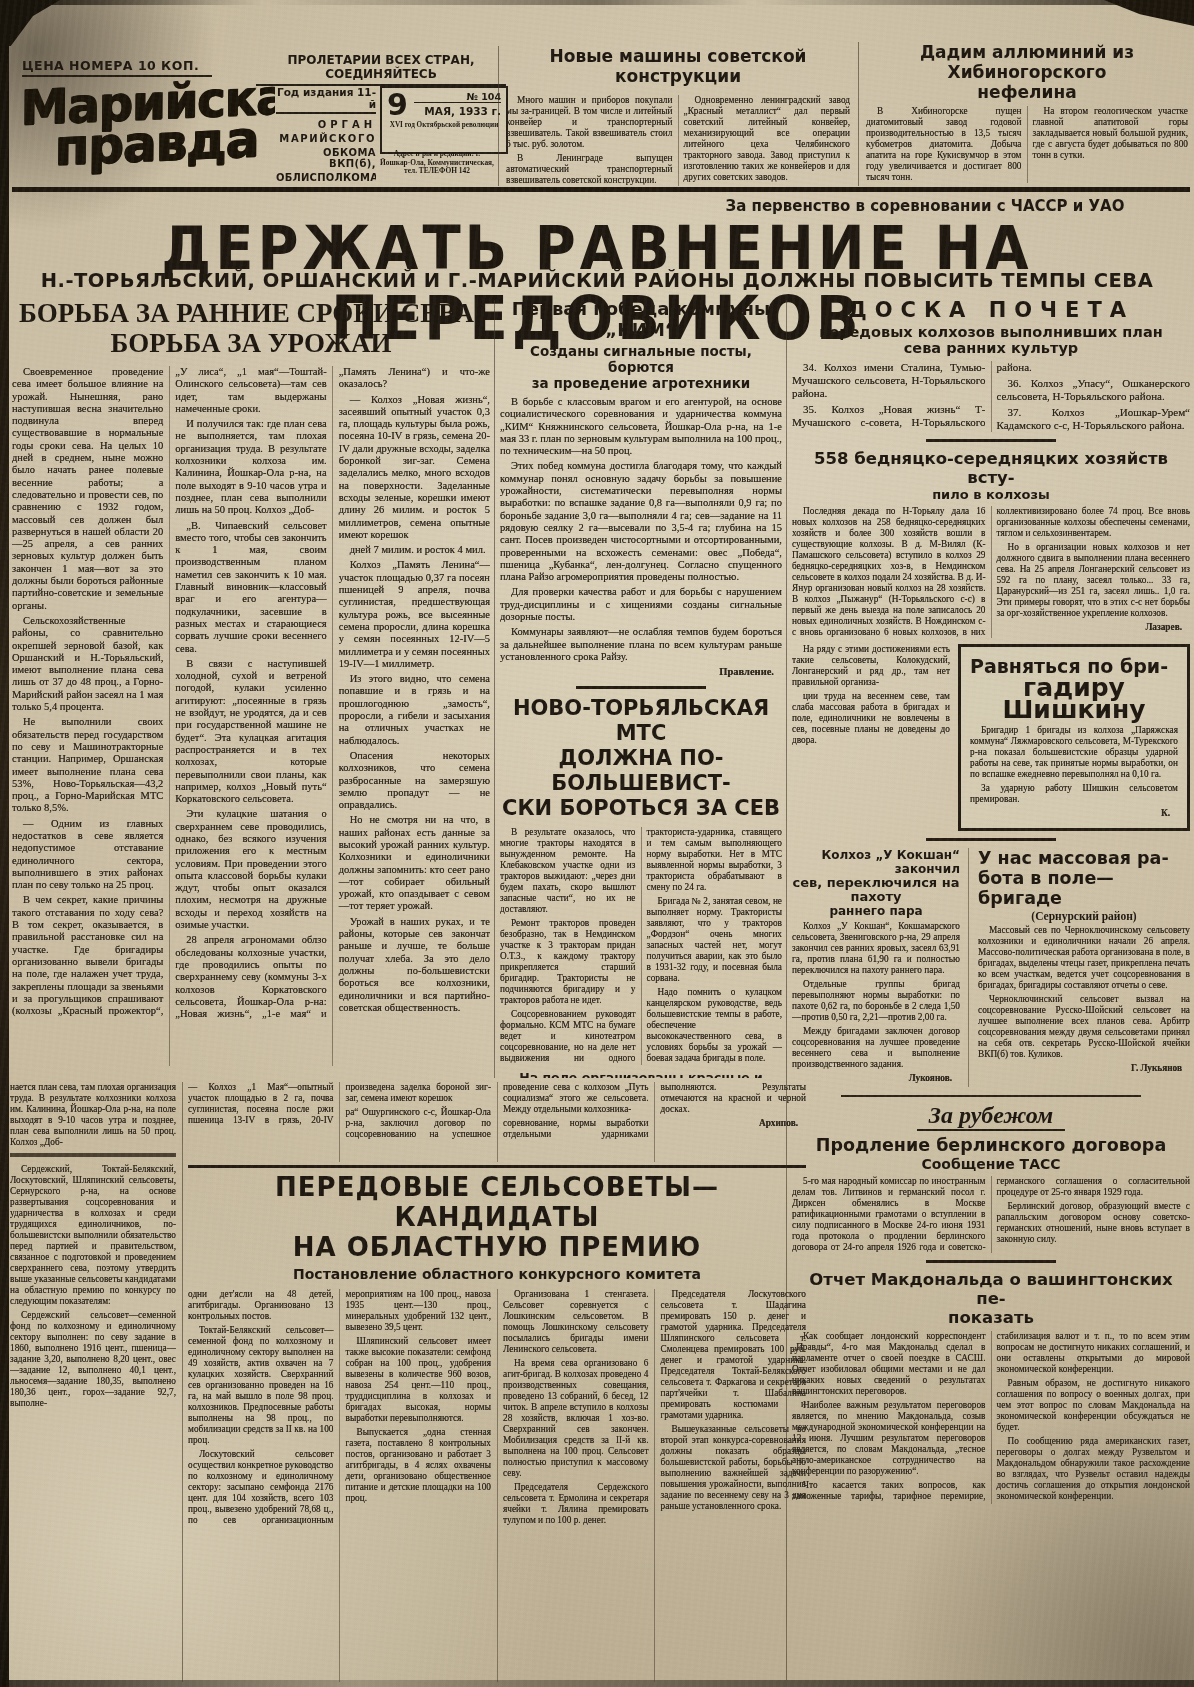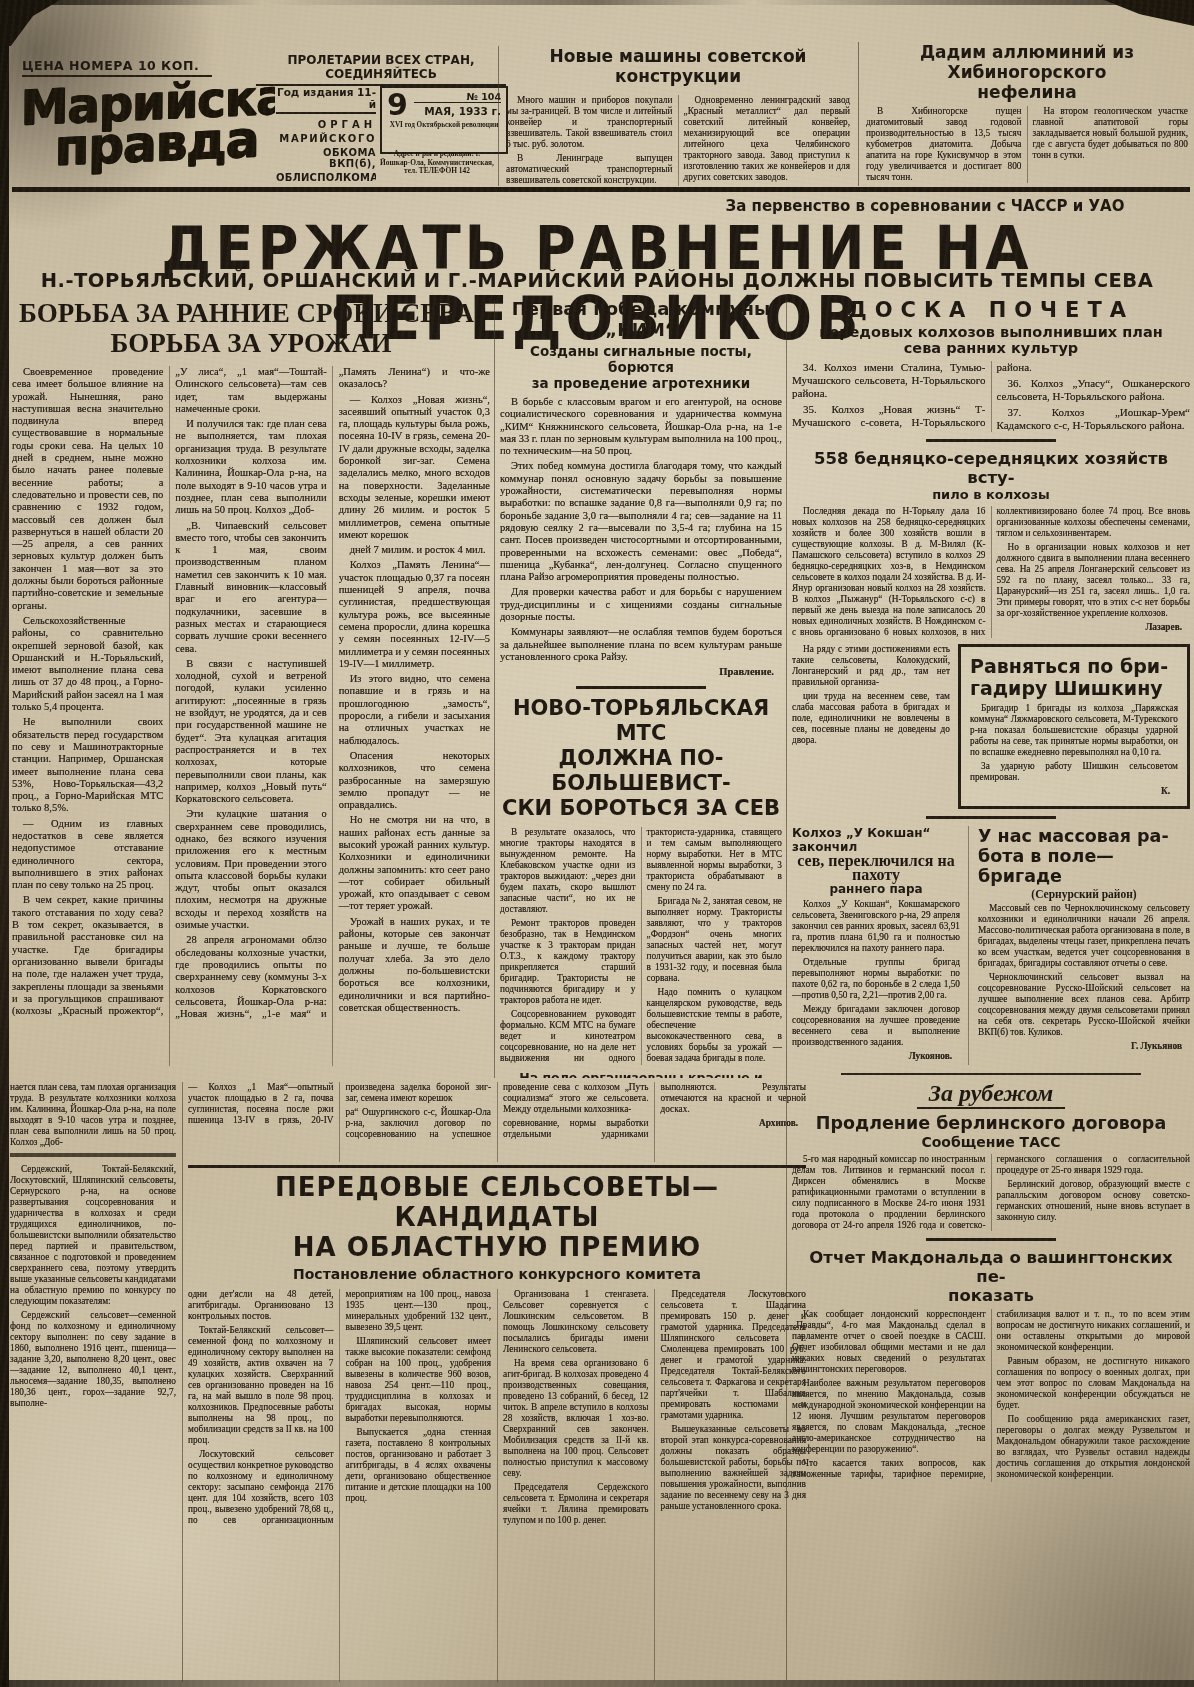--- a/index.html
+++ b/index.html
@@ -198,35 +198,35 @@
       </div>
     </div>
 
     <div style="display:flex;margin-top:6px;">
       <div class="body-text small" style="width:158px;margin-right:8px;">
         <p>На ряду с этими достижениями есть такие сельсоветы, Колокудский, Лонганерский и ряд др., там нет правильной организа-</p>
         <p>ции труда на весеннем севе, там слаба массовая работа в бригадах и поле, единоличники не вовлечены в сев, посевные планы не доведены до двора.</p>
       </div>
       <div class="box" style="flex:1;">
         <div class="hd-sans" style="font-size:19px;line-height:22px;">Равняться по бри-</div>
-        <div class="hd-sans" style="font-size:19px;line-height:22px;text-align:left;">гадиру Шишкину</div>
+        <div class="hd-sans" style="font-size:25px;line-height:22px;text-align:center;">гадиру Шишкину</div>
         <div class="body-text small" style="margin-top:4px;">
           <p>Бригадир 1 бригады из колхоза „Паряжская коммуна“ Ляжмаровского сельсовета, М-Турекского р-на показал большевистские образцы ударной работы на севе, так принятые нормы выработки, он по вспашке ежедневно перевыполнял на 0,10 га.</p>
           <p>За ударную работу Шишкин сельсоветом премирован.</p>
           <p class="sig">К.</p>
         </div>
       </div>
     </div>
 
     <div class="sep"></div>
 
     <div style="display:flex;">
       <div style="width:168px;margin-right:9px;border-right:1px solid rgba(74,62,46,.55);padding-right:8px;">
-        <div class="hd-sans" style="font-size:12px;line-height:14px;text-align:left;">Колхоз „У Кокшан“ закончил</div>
-        <div class="hd-sans" style="font-size:16px;line-height:14px;text-align:center;font-family:Liberation Serif, serif;">сев, переключился на пахоту</div>
+        <div class="hd-sans" style="font-size:12px;line-height:14px;text-align:right;">Колхоз „У Кокшан“ закончил</div>
+        <div class="hd-sans" style="font-size:13px;line-height:14px;text-align:center;">сев, переключился на пахоту</div>
         <div class="hd-sans" style="font-size:12px;line-height:14px;text-align:center;">раннего пара</div>
         <div class="body-text small" style="margin-top:3px;">
           <p>Колхоз „У Кокшан“, Кокшамарского сельсовета, Звениговского р-на, 29 апреля закончил сев ранних яровых, засеял 63,91 га, против плана 61,90 га и полностью переключился на пахоту раннего пара.</p>
           <p>Отдельные группы бригад перевыполняют нормы выработки: по пахоте 0,62 га, по бороньбе в 2 следа 1,50—против 0,50 га, 2,21—против 2,00 га.</p>
           <p>Между бригадами заключен договор соцсоревнования на лучшее проведение весеннего сева и выполнение производственного задания.</p>
           <p class="sig">Лукоянов.</p>
         </div>
       </div>
       <div style="flex:1;">
         <div class="hd-sans" style="font-size:17.5px;line-height:20px;">У нас массовая ра-</div>

